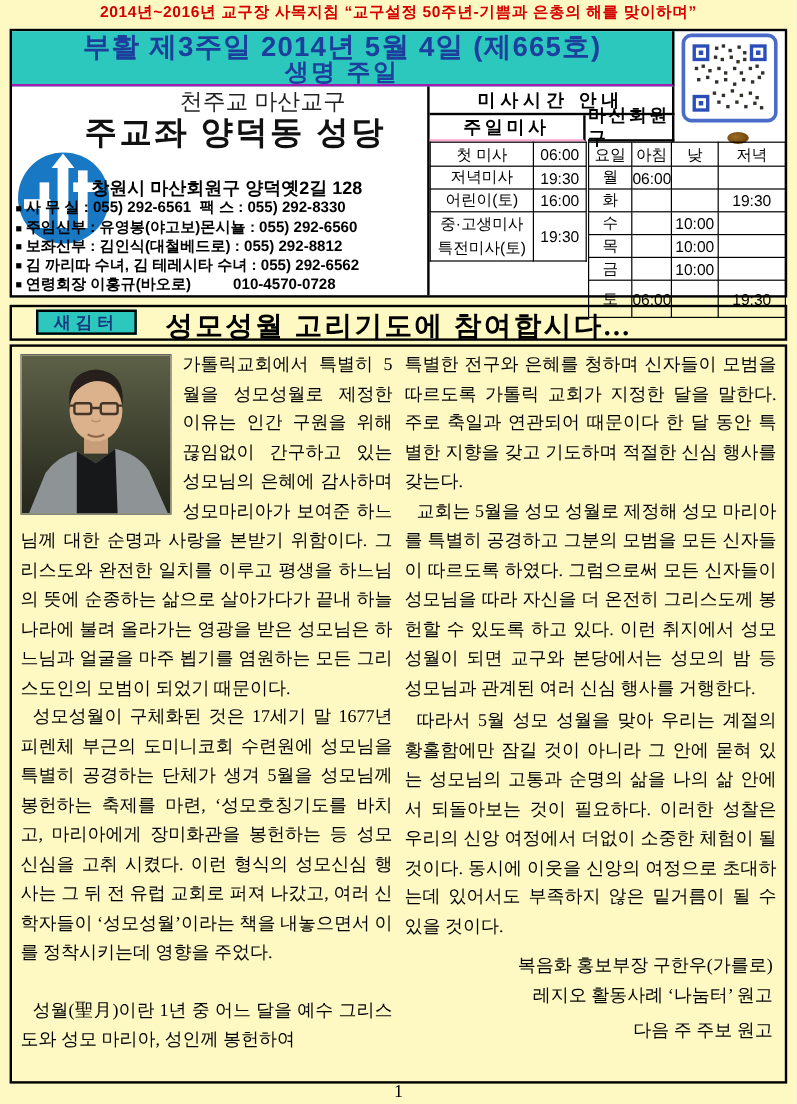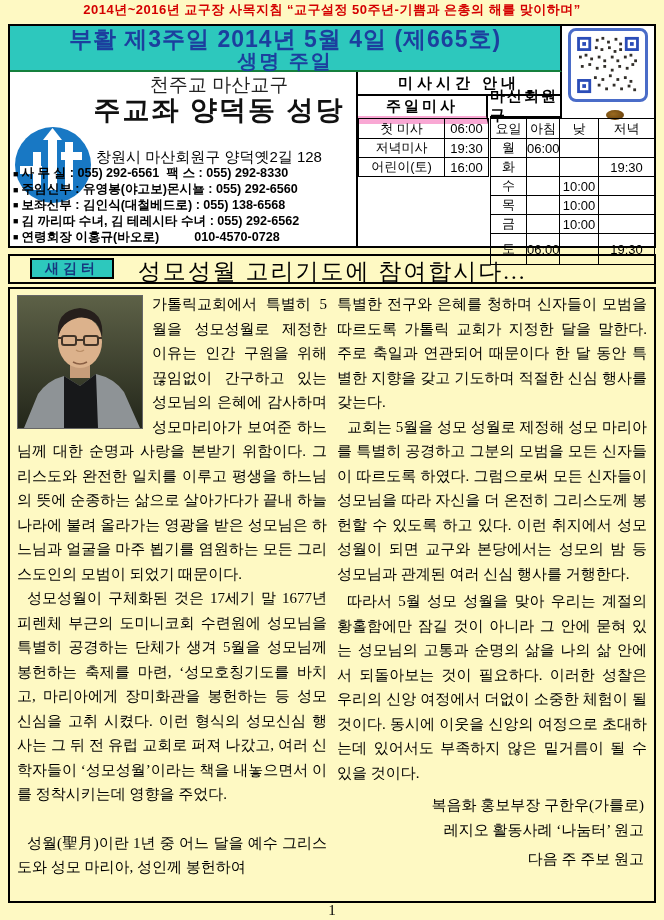--- a/index.html
+++ b/index.html
@@ -7,49 +7,49 @@
         font-family:"Liberation Sans","DejaVu Sans",sans-serif;color:#000;}
   .pre{white-space:pre;}
 
   
   .top-notice{position:absolute;top:1px;left:0;width:100%;text-align:center;
     color:#d40000;font-weight:bold;font-size:13px;letter-spacing:0.5px;}
 
   
   .header-box{position:absolute;left:8px;top:24px;width:644px;height:220px;border:2px solid #000;background:#fff;}
   .banner{position:absolute;left:0;top:0;width:550px;height:44px;background:#2dc8bd;
-    border-right:2px solid #000;border-bottom:2px solid #15803d;text-align:center;color:#1c3f9e;}
+    border-right:2px solid #000;border-bottom:2px solid #a21caf;text-align:center;color:#1c3f9e;}
   .banner-l1{font-size:23px;font-weight:bold;line-height:25px;padding-top:1px;letter-spacing:1px;}
   .banner-l2{font-size:20px;font-weight:bold;line-height:18px;letter-spacing:2px;}
 
   .qr-box{position:absolute;left:558px;top:2px;width:74px;height:68px;border:3px solid #4a6cc8;
     border-radius:8px;background:#fff;display:flex;align-items:center;justify-content:center;}
   .qr-orn{position:absolute;left:596px;top:84px;width:18px;height:10px;border-radius:50%;
     background:radial-gradient(ellipse at 40% 40%, #9a6a20 0%, #6a420c 80%);}
 
   
   .church-info{position:absolute;left:0;top:46px;width:346px;height:174px;border-right:2px solid #000;}
   .logo{position:absolute;left:4px;top:54px;}
   .diocese{position:absolute;left:70px;top:0px;width:278px;text-align:center;font-size:19px;color:#222;}
-  .church-name{position:absolute;left:64px;top:20px;width:290px;text-align:center;
+  .church-name{position:absolute;left:41px;top:20px;width:290px;text-align:center;
     font-size:27px;font-weight:bold;letter-spacing:2px;color:#111;}
   .church-url{position:absolute;left:70px;top:53px;width:278px;text-align:center;font-size:19px;color:#111;}
-  .church-addr{position:absolute;left:44px;top:76px;width:310px;text-align:center;
-    font-size:15px;font-weight:normal;}
+  .church-addr{position:absolute;left:24px;top:76px;width:310px;text-align:center;
+    font-size:15px;font-weight:bold;}
   .contacts{position:absolute;left:3px;top:94px;width:342px;}
   .c-line{height:15.8px;display:flex;align-items:center;font-size:12.6px;font-weight:bold;}
   .blt{font-size:9px;margin-right:3px;}
 
   
   .mass-area{position:absolute;left:348px;top:46px;width:296px;height:174px;}
   .m-title{position:absolute;left:0;top:0;width:202px;height:22px;border-right:2px solid #000;
     border-bottom:2px solid #000;display:flex;align-items:center;justify-content:center;
     font-size:15px;font-weight:bold;letter-spacing:4px;}
   .m-sun-h{position:absolute;left:0;top:24px;width:128px;height:20px;border-right:2px solid #000;
-    border-bottom:8px solid #f9a8d4;display:flex;align-items:center;justify-content:center;
+    border-bottom:2px solid #f9a8d4;display:flex;align-items:center;justify-content:center;
     font-size:15px;font-weight:bold;letter-spacing:3px;}
   .m-wk-h{position:absolute;left:132px;top:24px;width:70px;height:20px;border:0 solid #000;
     border-right-width:2px;border-bottom-width:2px;display:flex;align-items:center;justify-content:center;
     font-size:15px;font-weight:bold;letter-spacing:2px;}
   table.mt{position:absolute;border-collapse:collapse;table-layout:fixed;font-size:13px;}
   table.mt td{border:1px solid #000;text-align:center;padding:0;overflow:hidden;}
   .stab{left:0;top:46px;width:130px;}
   .wtab{left:132px;top:46px;width:164px;}
   .stab tr:nth-child(1){height:20px;} .stab tr:nth-child(2){height:15px;}
   .stab tr:nth-child(3){height:16px;} .stab tr:nth-child(4){height:16px;}
@@ -59,21 +59,21 @@
   .wtab tr:nth-child(5){height:15px;} .wtab tr:nth-child(6){height:15px;}
   .wtab tr:nth-child(7){height:31px;}
   .mname div{line-height:20px;}
 
   
   .sec-box{position:absolute;left:8px;top:254px;width:644px;height:26px;border:2px solid #000;
     display:flex;justify-content:center;}
   .badge{position:absolute;left:20px;top:2px;width:80px;height:17px;background:#2dc8bd;
     border:2px solid #000;color:#16387f;font-size:14px;font-weight:bold;letter-spacing:4px;
     display:flex;align-items:center;justify-content:center;}
-  .sec-title{font-family:"Liberation Serif","DejaVu Serif",serif;font-weight:normal;
+  .sec-title{font-family:"Liberation Serif","DejaVu Serif",serif;font-weight:bold;
     font-size:23px;letter-spacing:2px;}
 
   
   .body-box{position:absolute;left:8px;top:287px;width:644px;height:612px;border:2px solid #000;
     overflow:hidden;}
   .cols{display:flex;gap:10px;padding:3px 7px 0 7px;}
   .col{width:310px;}
   .col p{margin:0;font-family:"Liberation Serif","DejaVu Serif",serif;font-size:15px;
     line-height:24.5px;text-align:justify;}
   .photo{float:left;width:124px;height:132px;margin:3px 9px 2px 0;border:1px solid #666;}
@@ -184,21 +184,21 @@
         <div class="c-line">
             <span class="blt">■</span>
             <span class="pre">사 무 실 : 055) 292-6561  팩 스 : 055) 292-8330</span>
           </div>
         <div class="c-line">
             <span class="blt">■</span>
             <span class="pre">주임신부 : 유영봉(야고보)몬시뇰 : 055) 292-6560</span>
           </div>
         <div class="c-line">
             <span class="blt">■</span>
-            <span class="pre">보좌신부 : 김인식(대철베드로) : 055) 138-6568</span>
+            <span class="pre">보좌신부 : 김인식(대철베드로) : 055) 292-8812</span>
           </div>
         <div class="c-line">
             <span class="blt">■</span>
             <span class="pre">김 까리따 수녀, 김 테레시타 수녀 : 055) 292-6562</span>
           </div>
         <div class="c-line">
             <span class="blt">■</span>
             <span class="pre">연령회장 이홍규(바오로)          010-4570-0728</span>
           </div>
       </div>
@@ -219,20 +219,27 @@
           <td>첫 미사</td>
           <td>06:00</td>
             </tr>
         <tr>
           <td>저녁미사</td>
           <td>19:30</td>
             </tr>
         <tr>
           <td>어린이(토)</td>
           <td>16:00</td>
+            </tr>
+        <tr>
+          <td class="mname">
+            <div>중·고생미사</div>
+            <div>특전미사(토)</div>
+          </td>
+          <td>19:30</td>
             </tr>
       </tbody>
         </table>
 
       <table class="mt wtab">
         <colgroup>
             <col style="width:36px">
             <col style="width:33px">
             <col style="width:39px">
             <col style="width:56px">

